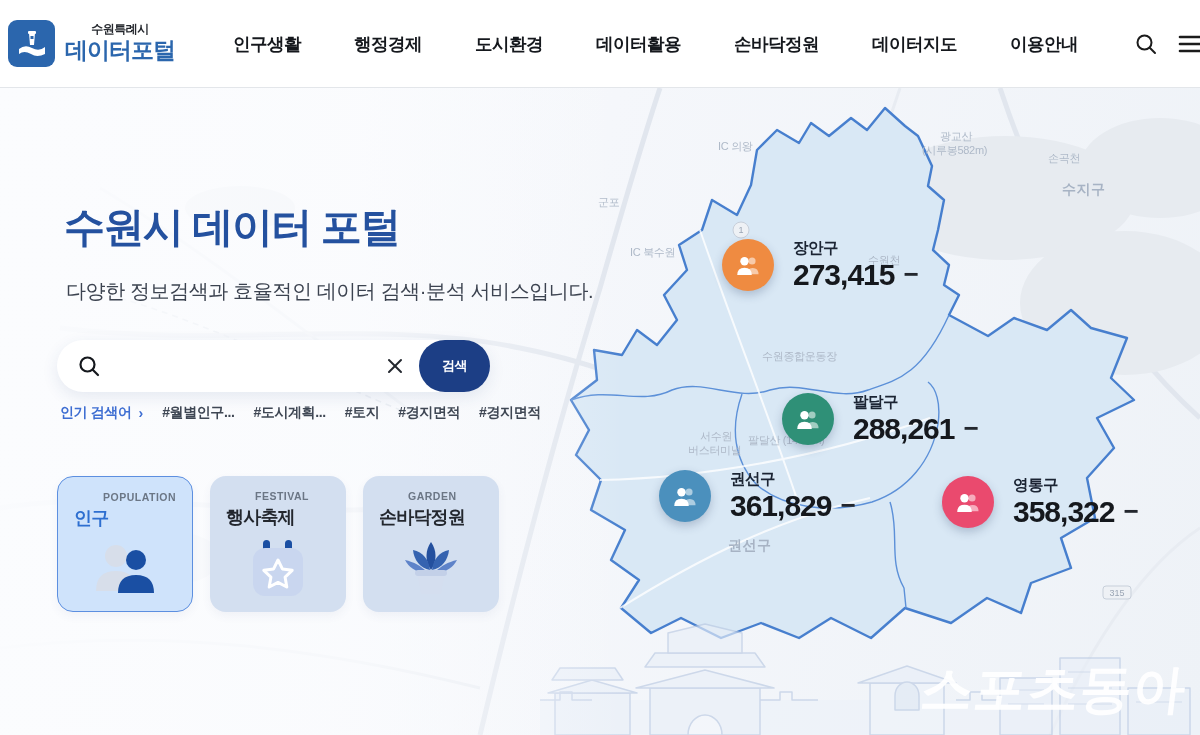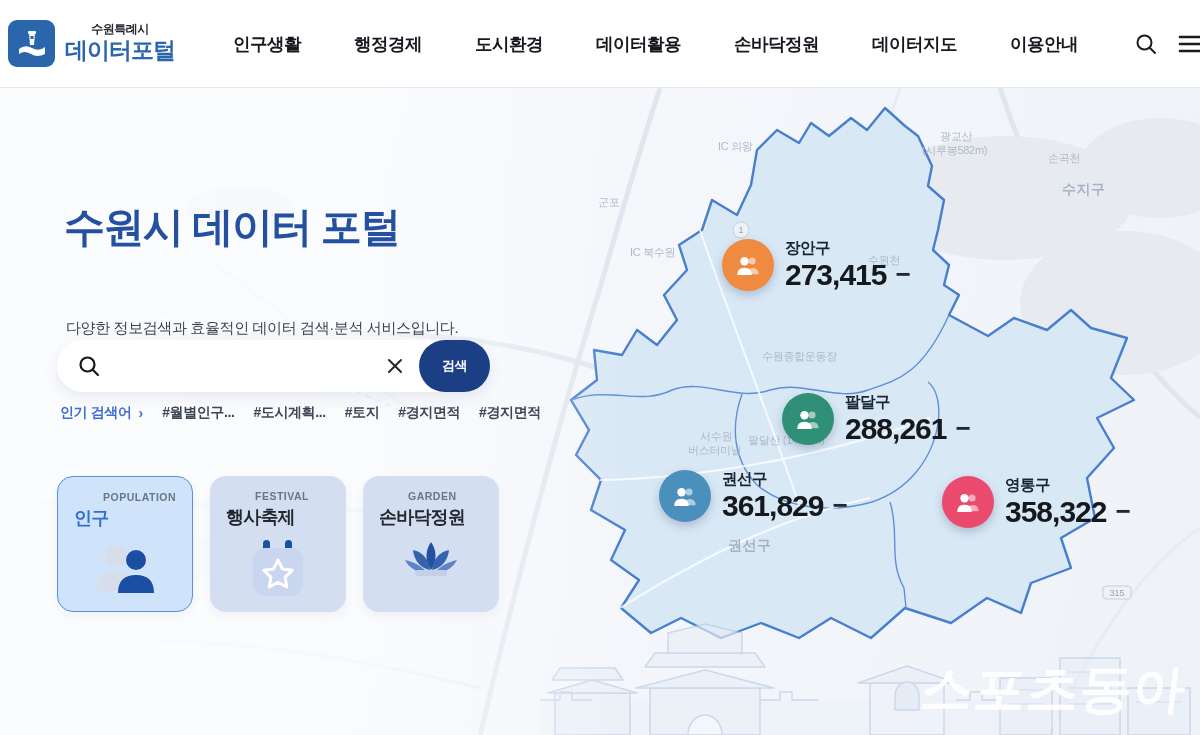--- a/index.html
+++ b/index.html
@@ -24,22 +24,22 @@
 
   
   .hero { position:relative; width:1200px; height:647px;
           background:linear-gradient(105deg,#fbfcfe 0%,#f5f7fb 45%,#eef2f7 100%); }
   .map-svg { position:absolute; inset:0; }
   .hero-fade { position:absolute; inset:0; pointer-events:none;
                background:linear-gradient(90deg,rgba(251,252,254,.95) 0%,rgba(251,252,254,.75) 30%,rgba(251,252,254,0) 52%); }
 
   .hero-title { position:absolute; left:64px; top:112px; font-size:41px; font-weight:800;
                 color:#24519f; letter-spacing:-1.5px; }
-  .hero-subtitle { position:absolute; left:66px; top:190px; font-size:15px; color:#3c4350;
-                   letter-spacing:-0.4px;margin-top:41px; }
+  .hero-subtitle { position:absolute; left:66px; top:190px; font-size:20px; color:#3c4350;
+                   letter-spacing:-0.4px; }
 
   .searchbar { position:absolute; left:57px; top:252px; width:433px; height:52px;
                background:#fff; border-radius:26px; box-shadow:0 5px 16px rgba(40,70,130,.10);
                display:flex; align-items:center; }
   .search-input { flex:1; border:none; outline:none; background:transparent;
                   font-size:16px; margin-left:52px; color:#222; }
   .clear-btn { background:none; border:none; cursor:pointer; padding:4px; margin-right:10px;
                display:flex; }
   .search-btn { height:52px; width:71px; border:none; border-radius:26px; background:#1c3e85;
                 color:#fff; font-size:13px; font-weight:800; cursor:pointer; letter-spacing:-0.5px; }
@@ -55,21 +55,21 @@
   .card { width:136px; height:136px; border-radius:16px; background:#d3dff0;
           padding:14px 0 0 16px; position:relative; cursor:pointer;
           box-shadow:0 4px 10px rgba(60,90,140,.06); }
   .card.active { background:#cfe3fb; border:1.5px solid #5c8fe0; }
   .card-eyebrow { font-size:10.5px; font-weight:700; color:#6b7685; letter-spacing:0.5px;padding-left:29px; }
   .card-label { font-size:18px; font-weight:800; color:#23272e; letter-spacing:-0.8px; margin-top:3px; }
   .card.active .card-label { color:#2e6fd0; }
   .card-icon { position:absolute; left:50%; transform:translateX(-50%); bottom:14px; }
 
   
-  .marker { position:absolute; display:flex; align-items:center; gap:11px; }
+  .marker { position:absolute; display:flex; align-items:center; gap:19px; }
   .marker-circle { width:52px; height:52px; border-radius:50%; display:flex; align-items:center;
                    justify-content:center; box-shadow:0 4px 10px rgba(40,60,100,.25); cursor:pointer; }
   .marker-text { display:flex; flex-direction:column; line-height:1.1; }
   .marker-name { font-size:15.5px; font-weight:800; color:#1b2433; letter-spacing:-0.5px; }
   .marker-numrow { display:flex; align-items:center; gap:9px; margin-top:2px; }
   .marker-num { font-size:30px; font-weight:800; color:#15181d; letter-spacing:-1px; }
   .marker-change { font-size:26px; font-weight:700; color:#23272e; }
 
   .watermark { position:absolute; right:14px; bottom:10px; font-size:52px; font-weight:800;
                color:rgba(255,255,255,.92); letter-spacing:1px; transform:skewX(-7deg);

